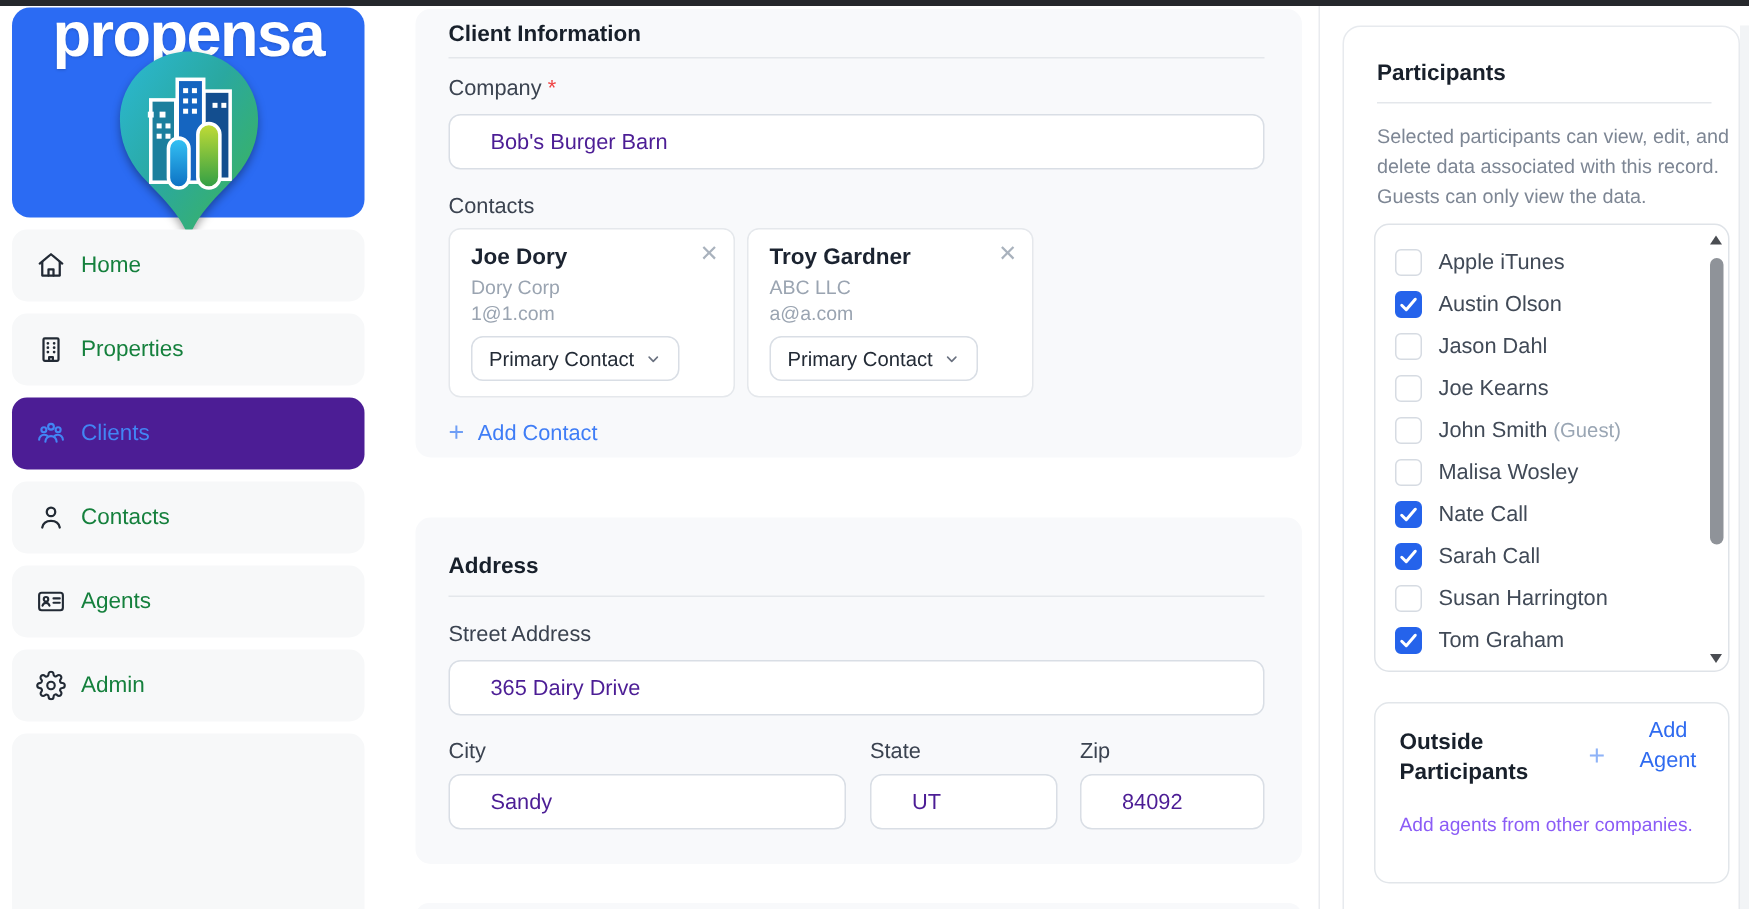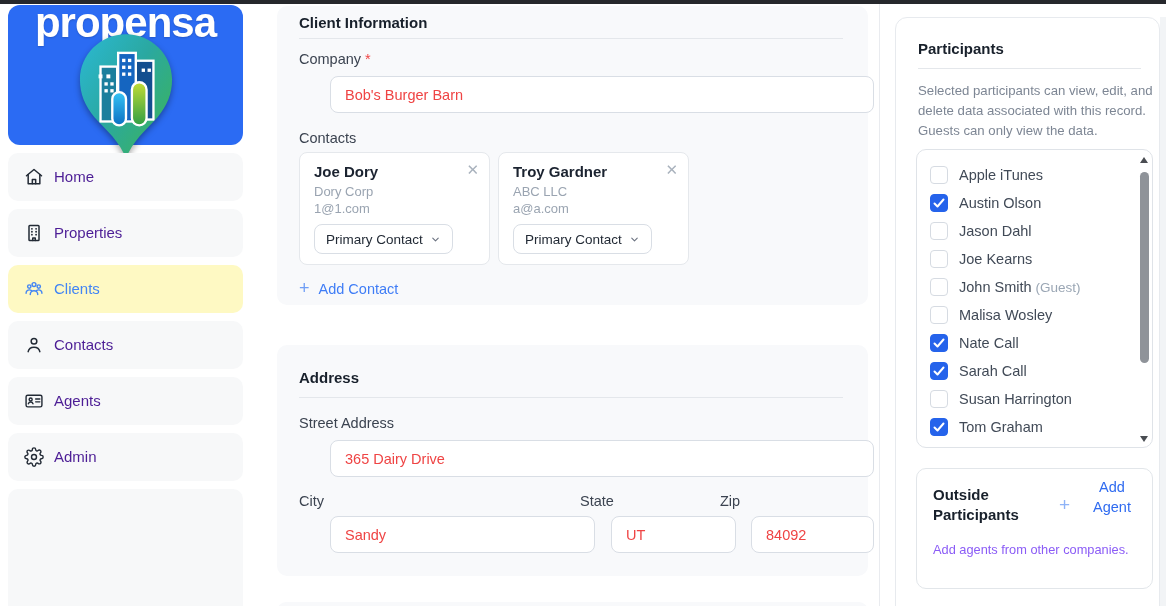--- a/index.html
+++ b/index.html
@@ -28,23 +28,23 @@
     position:absolute; left:50%; top:26px; transform:translateX(-50%);
     width:98px; height:130px; filter:drop-shadow(0 3px 3px rgba(0,0,0,.35));
   }
   .nav-item {
     position:absolute; left:8px; width:235px; height:48px;
     background:#f7f8f9; border-radius:10px; cursor:pointer;
   }
   .nav-item .nav-ico { position:absolute; left:16px; top:14px; width:20px; height:20px; color:#222a35; }
   .nav-item .nav-label {
     position:absolute; left:46px; top:0; line-height:48px;
-    font-size:15px; font-weight:500; color:#4c1d95;
-  }
-  .nav-item.selected { background:#fef9c3; }
+    font-size:15px; font-weight:500; color:#15803d;
+  }
+  .nav-item.selected { background:#4c1d95; }
   .nav-item.selected .nav-label, .nav-item.selected .nav-ico { color:#4285f4; }
   #nav-empty-card {
     position:absolute; left:8px; top:485px; width:235px; height:132px;
     background:#f7f8f9; border-radius:10px;
   }
 
   
   #main-divider { left:879px; top:4px; width:1px; height:602px; background:#e9ebef; }
   .form-card {
     position:absolute; left:277px; width:591px;
@@ -53,21 +53,21 @@
   #card-client { top:6px; height:299px; }
   #card-address { top:345px; height:231px; }
   #card-next-sliver { top:602px; height:18px; }
   .card-title { position:absolute; left:22px; font-size:15px; font-weight:700; color:#18202b;text-align:right; }
   .card-divider { position:absolute; left:22px; width:544px; height:1px; background:#e4e7eb; }
   .field-label { position:absolute; font-size:14.5px; color:#3b4350; }
   .req { color:#ef4444; }
   .text-input {
     position:absolute; height:37px; background:#ffffff;
     border:1px solid #d9dee5; border-radius:8px; outline:none;
-    font-family:inherit; font-size:14.5px; color:#ef4444; padding:0 14px;margin-left:31px;
+    font-family:inherit; font-size:14.5px; color:#4c1d95; padding:0 27px;
   }
 
   
   .contact-card {
     position:absolute; top:146px; width:191px; height:113px;
     background:#ffffff; border:1px solid #e5e8ec; border-radius:8px;
   }
   .contact-name { position:absolute; left:14px; top:10px; font-size:15px; font-weight:700; color:#1b2330; }
   .contact-sub  { position:absolute; left:14px; font-size:13px; color:#9aa4b1; }
   .contact-close {

